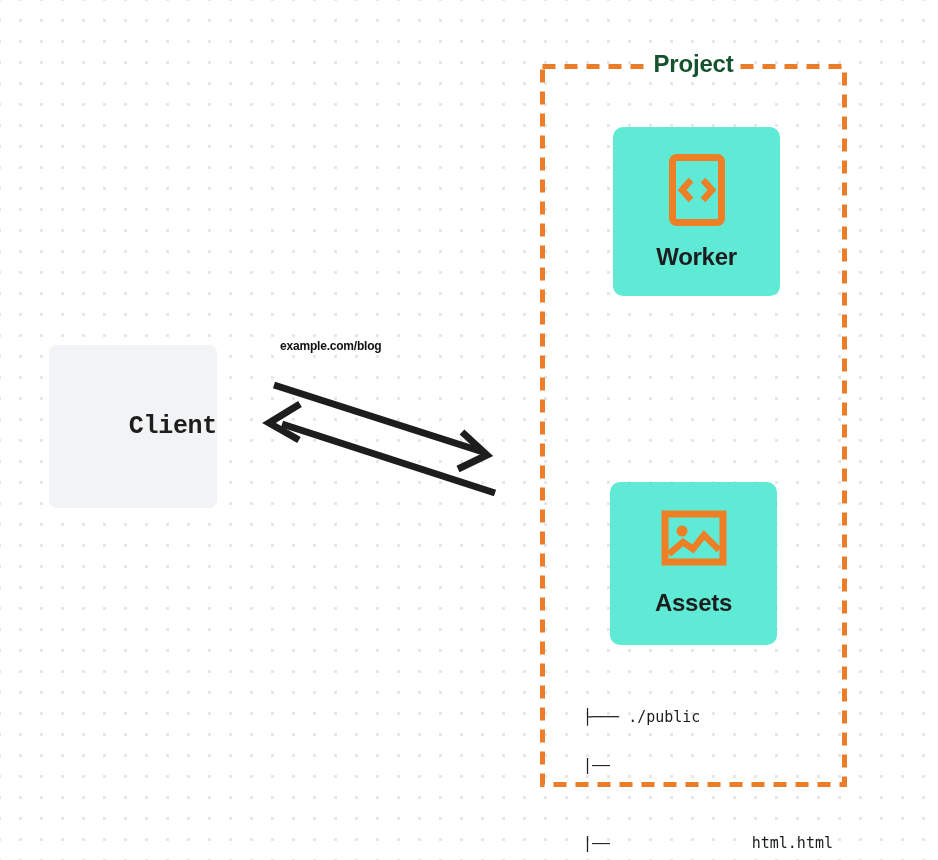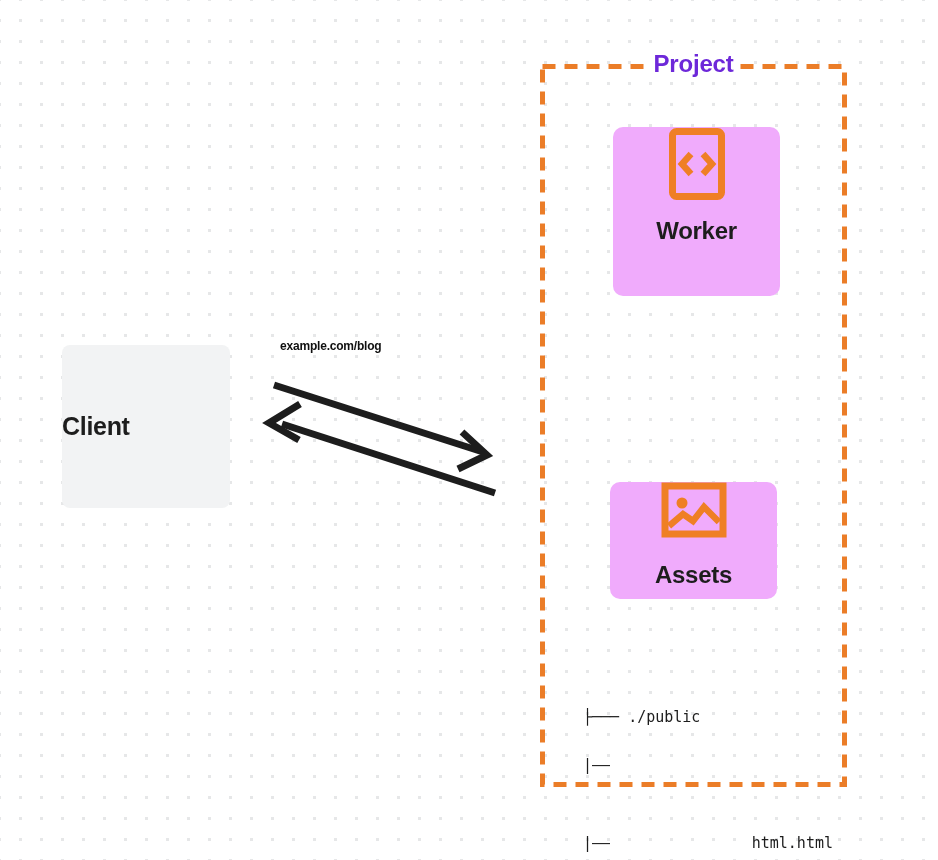--- a/index.html
+++ b/index.html
@@ -23,29 +23,30 @@
   #canvas {
     position: absolute;
     inset: 0;
     width: 938px;
     height: 860px;
   }
 
   
   .client-node {
     position: absolute;
-    left: 62px;
+    left: 49px;
     top: 345px;
     width: 168px;
     height: 163px;
     background: #f2f3f4;
     border-radius: 8px;
     display: flex;
     align-items: center;
-    justify-content: flex-start;
+    justify-content: flex-end;
+    font-family: Liberation Mono, monospace;
   }
   .client-label {
     font-size: 25px;
     font-weight: bold;
     color: #1d1d1d;
     letter-spacing: -0.3px;
   }
 
   
   .arrows-layer {
@@ -84,45 +85,46 @@
   }
   .project-title {
     position: absolute;
     top: -15px;
     left: 50%;
     transform: translateX(-50%);
     background: #ffffff;
     padding: 0 7px;
     font-size: 24px;
     font-weight: bold;
-    color: #6d28d9;
+    color: #14532d;
     letter-spacing: -0.2px;
     white-space: nowrap;
     line-height: 30px;
   }
 
   
   .service-card {
     position: absolute;
     width: 167px;
-    background: #f0abfc;
+    background: #5eead4;
     border-radius: 10px;
     display: flex;
     flex-direction: column;
     align-items: center;
+    justify-content: center;
   }
   .card-worker {
     left: 73px;
     top: 63px;
     height: 169px;
   }
   .card-assets {
     left: 70px;
     top: 418px;
-    height: 117px;
+    height: 163px;
     gap: 7px;
   }
   .card-icon {
     display: block;
   }
   .card-label {
     font-size: 24px;
     font-weight: bold;
     color: #1d1d1d;
     letter-spacing: -0.3px;

